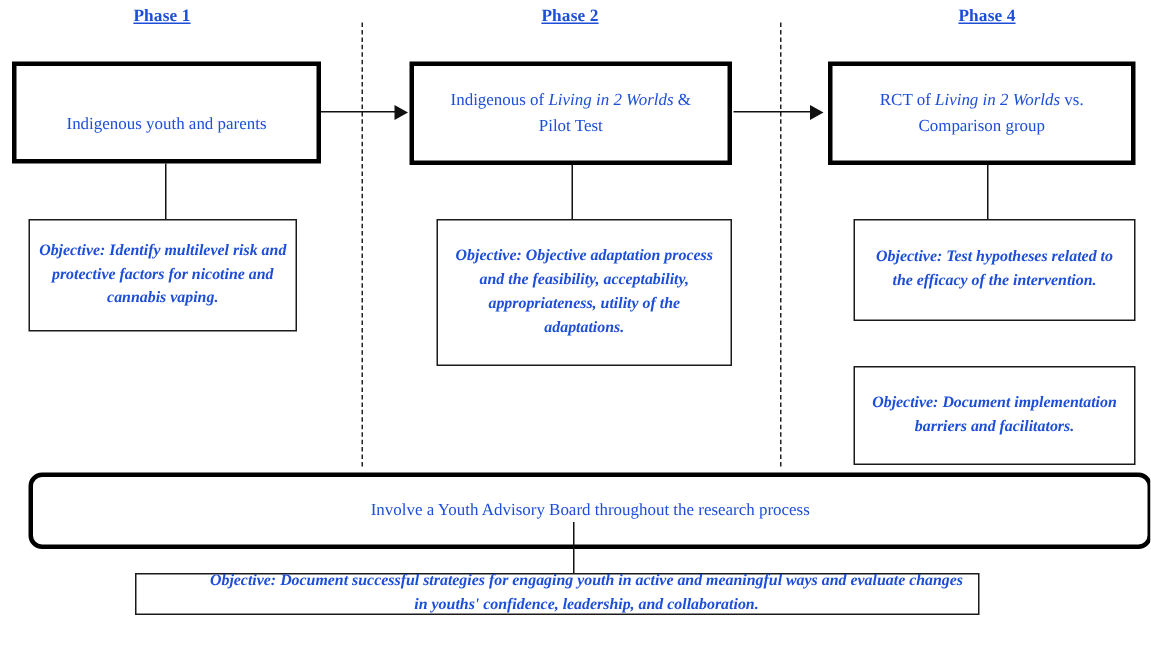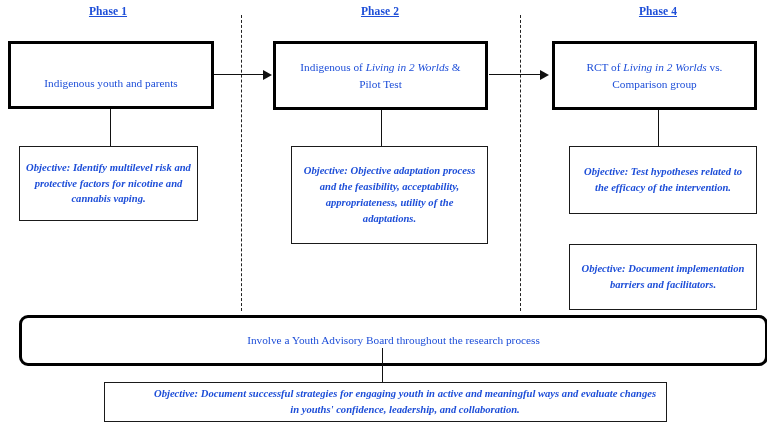--- a/index.html
+++ b/index.html
@@ -169,19 +169,19 @@
       <span class="lead">Objective:</span><span> Document implementation barriers and facilitators.</span>
     </div>
   </div>
 
   <div class="box box-round" style="left:8px; top:315px; width:749px; height:51px;margin-left:11px;">
     <div class="bar-text">Involve a Youth Advisory Board throughout the research process</div>
   </div>
 
   <div class="vline" style="left:382px; top:348px; height:34px;"></div>
 
-  <div class="box box-thin" style="left:104px; top:382px; width:563px; height:40px;padding-left:39px;">
+  <div class="box box-thin" style="left:90px; top:382px; width:563px; height:28px;padding-left:39px;">
     <div class="objective-text">
       <span class="lead">Objective:</span><span> Document successful strategies for engaging youth in active and meaningful ways and evaluate changes in youths' confidence, leadership, and collaboration.</span>
     </div>
   </div>
 
 </div>
 
 </body></html>

